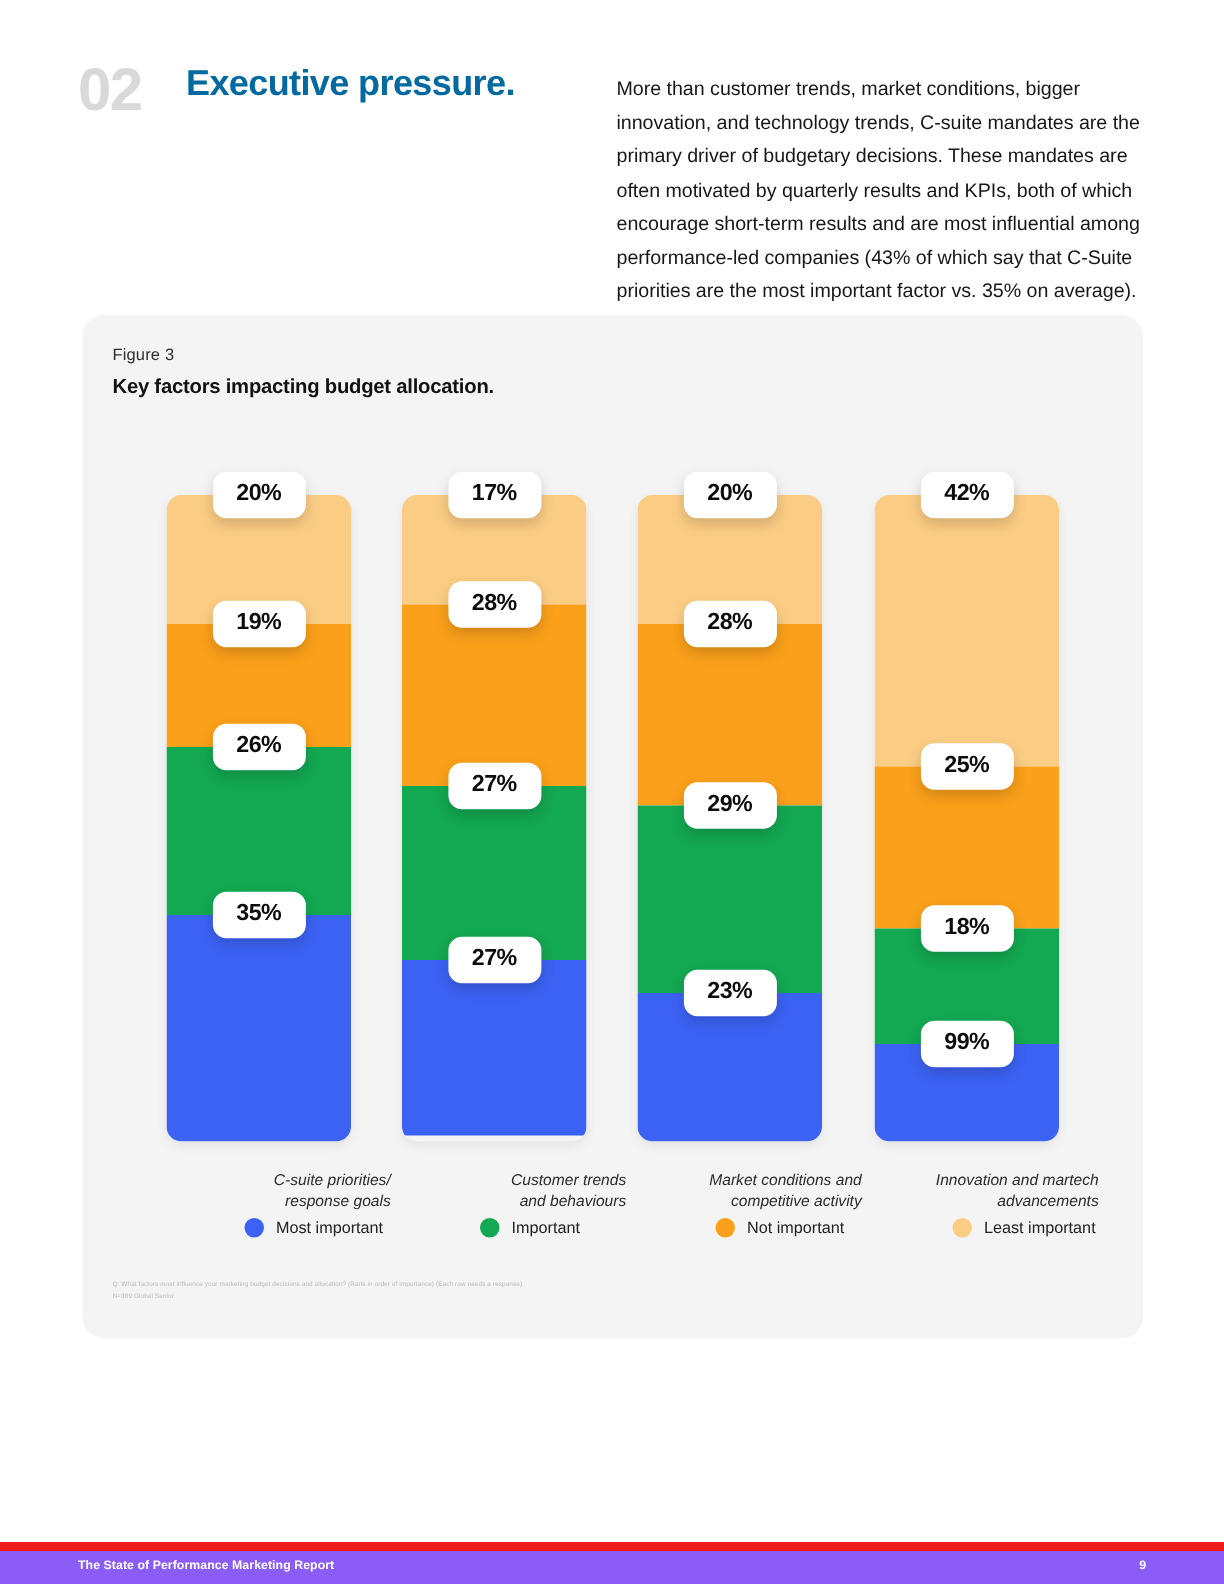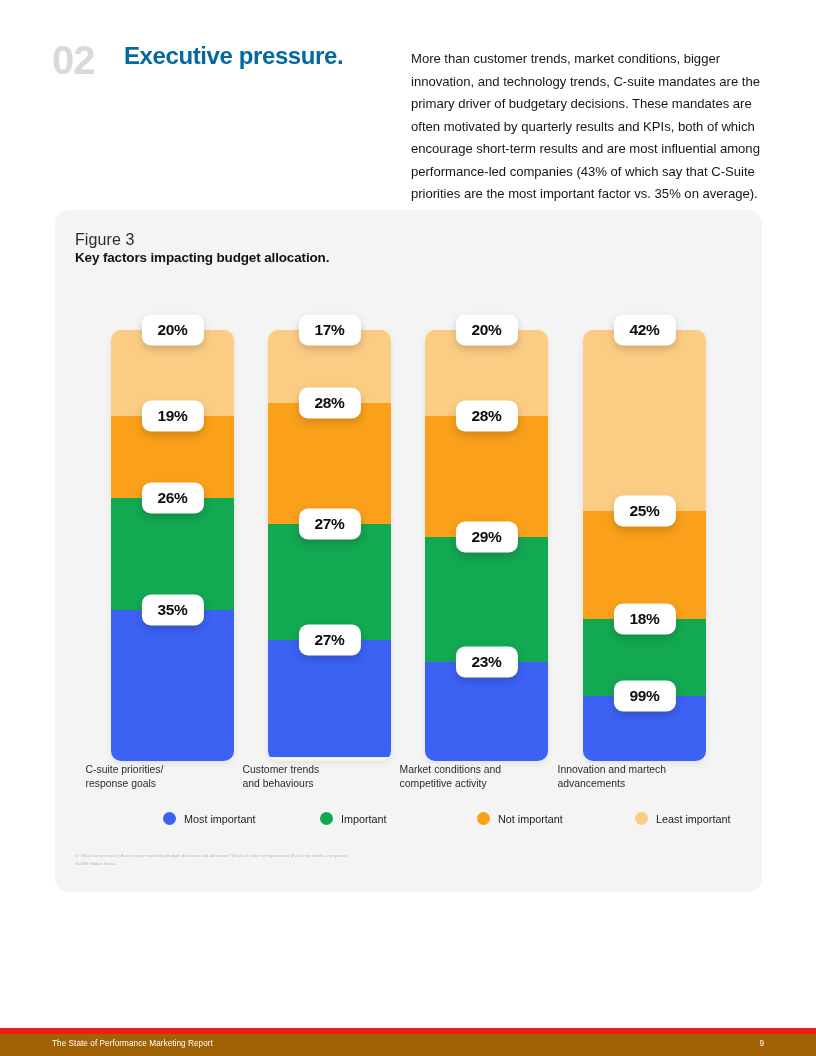--- a/index.html
+++ b/index.html
@@ -61,21 +61,21 @@
     top: 210px;
     width: 707px;
     height: 682px;
     background: #f4f4f4;
     border-radius: 14px;
   }
   #figure-number {
     position: absolute;
     left: 20px;
     top: 21px;
-    font-size: 16px;
+    font-size: 11px;
     color: #2d2d2d;
     letter-spacing: 0.1px;
   }
   #figure-title {
     position: absolute;
     left: 20px;
     top: 40px;
     font-size: 13.5px;
     font-weight: bold;
     color: #121214;
@@ -125,26 +125,27 @@
     color: #0d0d0f;
     letter-spacing: -0.3px;
     box-shadow: 0 4px 9px rgba(0,0,0,0.17);
     white-space: nowrap;
     z-index: 5;
   }
 
   
   .cat-label {
     position: absolute;
-    top: 553px;
+    top: 571px;
     width: 175px;
-    text-align: left;
+    text-align: right;
     font-size: 10.4px;
     line-height: 1.32;
     color: #2b2b2e;
+    font-style: italic;
   }
 
   
   #legend {
     position: absolute;
     left: 0;
     top: 602px;
     width: 707px;
     height: 22px;
   }
@@ -178,21 +179,22 @@
   }
   #footnote div { white-space: nowrap; }
 
   
   #page-footer {
     position: absolute;
     left: 0;
     bottom: 0;
     width: 816px;
     height: 22px;
-    background: #a16207;
+    background: #8b5cf6;
+    font-weight: bold;
   }
   #footer-title {
     position: absolute;
     left: 52px;
     top: 5px;
     font-size: 8.2px;
     color: #ffffff;
     letter-spacing: 0.05px;
   }
   #footer-page-number {

